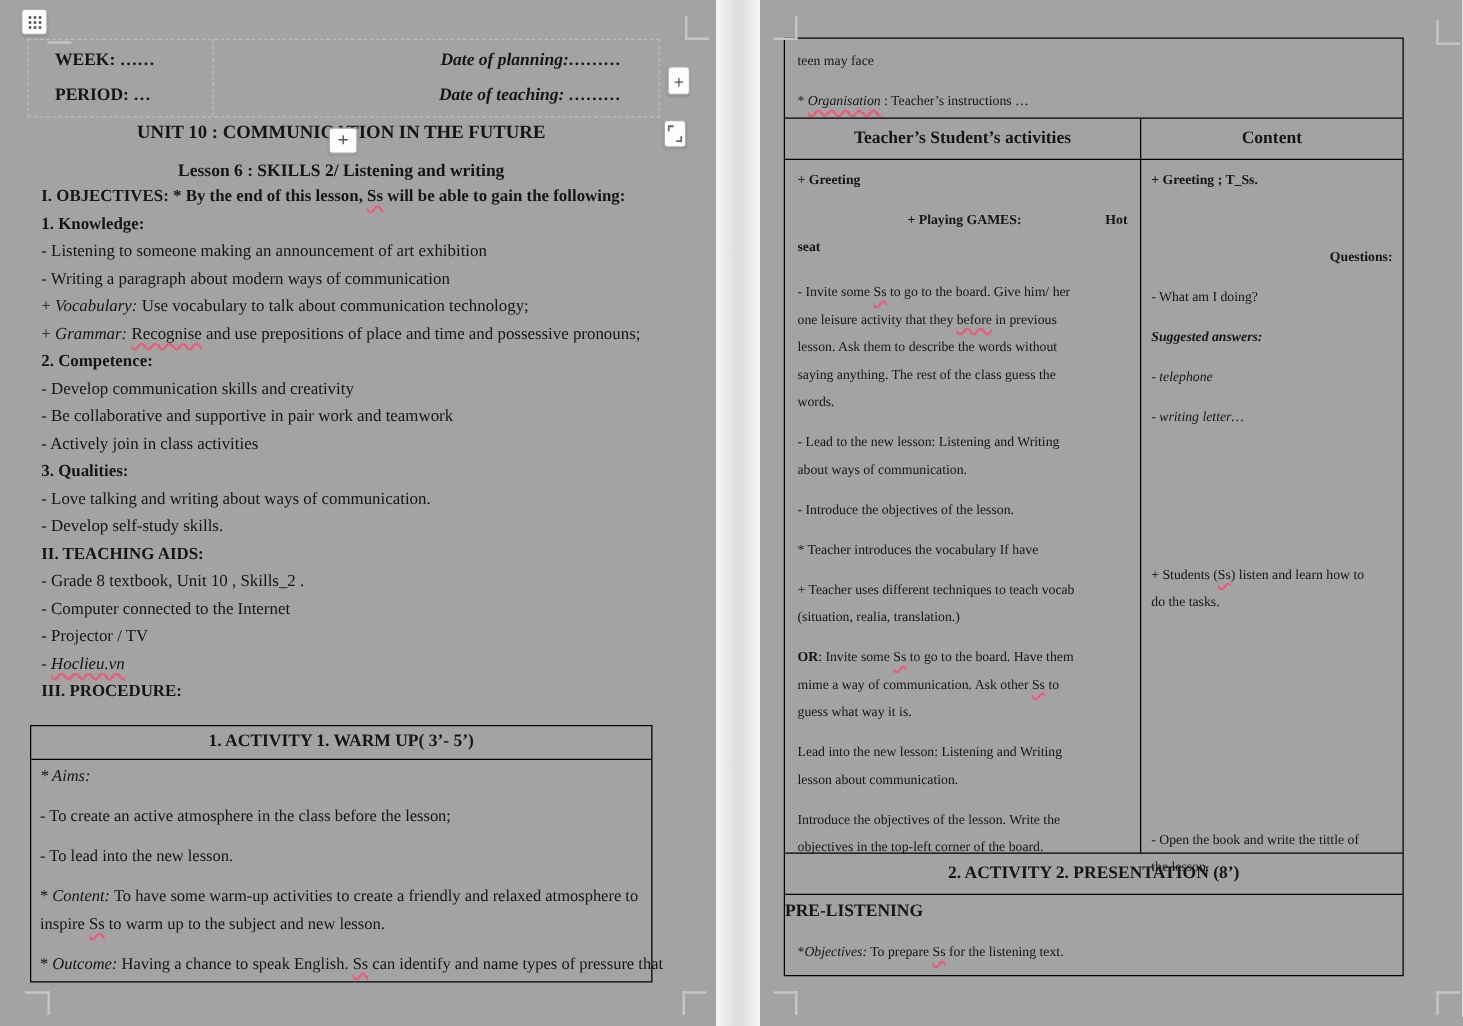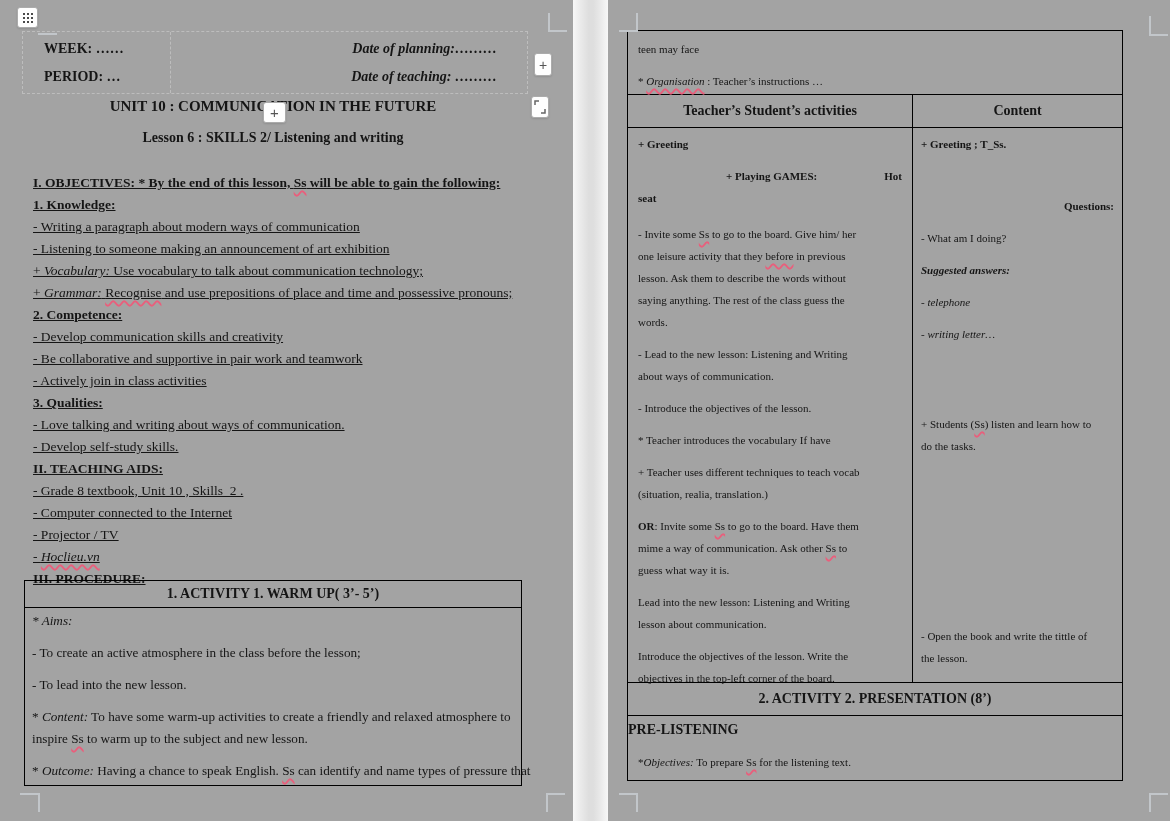--- a/index.html
+++ b/index.html
@@ -18,21 +18,21 @@
   .cl { line-height:22px; font-size:11px; white-space:nowrap; }
   .pg { margin-bottom:10px; }
 
   
   .hdr-table { position:absolute; left:22px; top:31px; width:506px; height:63px;
                border:1px dashed #bdbdbd; display:flex; font-size:14px; }
   .hdr-left  { width:148px; border-right:1px dashed #bdbdbd; padding:3px 0 0 21px; font-weight:bold; line-height:28px; }
   .hdr-right { flex:1; text-align:right; padding:3px 30px 0 0; font-weight:bold; font-style:italic; line-height:28px; }
   .doc-title    { position:absolute; left:24px; top:95px;  width:498px; height:22px; line-height:22px; text-align:center; font-weight:bold; font-size:15px; }
   .doc-subtitle { position:absolute; left:24px; top:127px; width:498px; height:22px; line-height:22px; text-align:center; font-weight:bold; font-size:14px; }
-  .lp-body { position:absolute; left:33px; top:172px; width:516px;text-decoration:underline; }
+  .lp-body { position:absolute; left:33px; top:146px; width:516px; }
 
   .wu-table { position:absolute; left:24px; top:580px; width:498px; height:206px; border:1.5px solid #000; }
   .wu-head  { height:27px; border-bottom:1.5px solid #000; display:flex; align-items:center; justify-content:center; font-weight:bold; font-size:14px; }
   .wu-body  { padding:2px 7px 0 7px; }
   .wu-body .cl { font-size:13.2px; }
 
   
   .rp-table { position:absolute; left:19px; top:30px; width:496px; border:1.5px solid #000; }
   .rp-row1  { height:64px; border-bottom:1.5px solid #000; padding:7px 10px 0 10px; }
   .rp-row2  { height:33px; border-bottom:1.5px solid #000; display:flex; font-weight:bold; font-size:14px; }
@@ -81,22 +81,22 @@
         <div>Date of teaching: ………</div>
       </div>
     </div>
 
     <div class="doc-title">UNIT 10 : COMMUNICATION IN THE FUTURE</div>
     <div class="doc-subtitle">Lesson 6 : SKILLS 2/ Listening and writing</div>
 
     <div class="lp-body">
       <div class="ln"><span class="b">I. OBJECTIVES: * By the end of this lesson, </span><span class="b sq">Ss</span><span class="b"> will be able to gain the following:</span></div>
       <div class="ln b">1. Knowledge:</div>
+      <div class="ln">- Listening to someone making an announcement of art exhibition</div>
       <div class="ln">- Writing a paragraph about modern ways of communication</div>
-      <div class="ln">- Listening to someone making an announcement of art exhibition</div>
       <div class="ln"><span>+ </span><span class="i">Vocabulary:</span><span> Use vocabulary to talk about communication technology;</span></div>
       <div class="ln"><span>+ </span><span class="i">Grammar:</span><span> </span><span class="sq">Recognise</span><span>  and use prepositions of place and time and possessive pronouns;</span></div>
       <div class="ln b">2. Competence:</div>
       <div class="ln">- Develop communication skills and creativity</div>
       <div class="ln">- Be collaborative and supportive in pair work and teamwork</div>
       <div class="ln">- Actively join in class activities</div>
       <div class="ln b">3. Qualities:</div>
       <div class="ln">- Love talking and writing about ways of communication.</div>
       <div class="ln">- Develop self-study skills.</div>
       <div class="ln b">II. TEACHING AIDS:</div>
@@ -178,21 +178,21 @@
             <div class="cl">objectives in the top-left corner of the board.</div>
           </div>
         </div>
         <div class="cell-r">
           <div class="cl b">+ Greeting  ; T_Ss.</div>
           <div class="cl b" style="margin-top:40px;text-align:right;">Questions:</div>
           <div class="cl" style="margin-top:10px;">- What am I doing?</div>
           <div class="cl b i" style="margin-top:10px;">Suggested answers:</div>
           <div class="cl i" style="margin-top:10px;">- telephone</div>
           <div class="cl i" style="margin-top:10px;">- writing letter…</div>
-          <div style="margin-top:68px;">
+          <div style="margin-top:104px;">
             <div class="cl"><span>+ Students (</span><span class="sq">Ss</span><span>) listen and learn how to</span></div>
             <div class="cl">do the tasks.</div>
           </div>
           <div style="margin-top:168px;">
             <div class="cl">- Open the book and write the tittle of</div>
             <div class="cl">the lesson.</div>
           </div>
         </div>
       </div>
 

